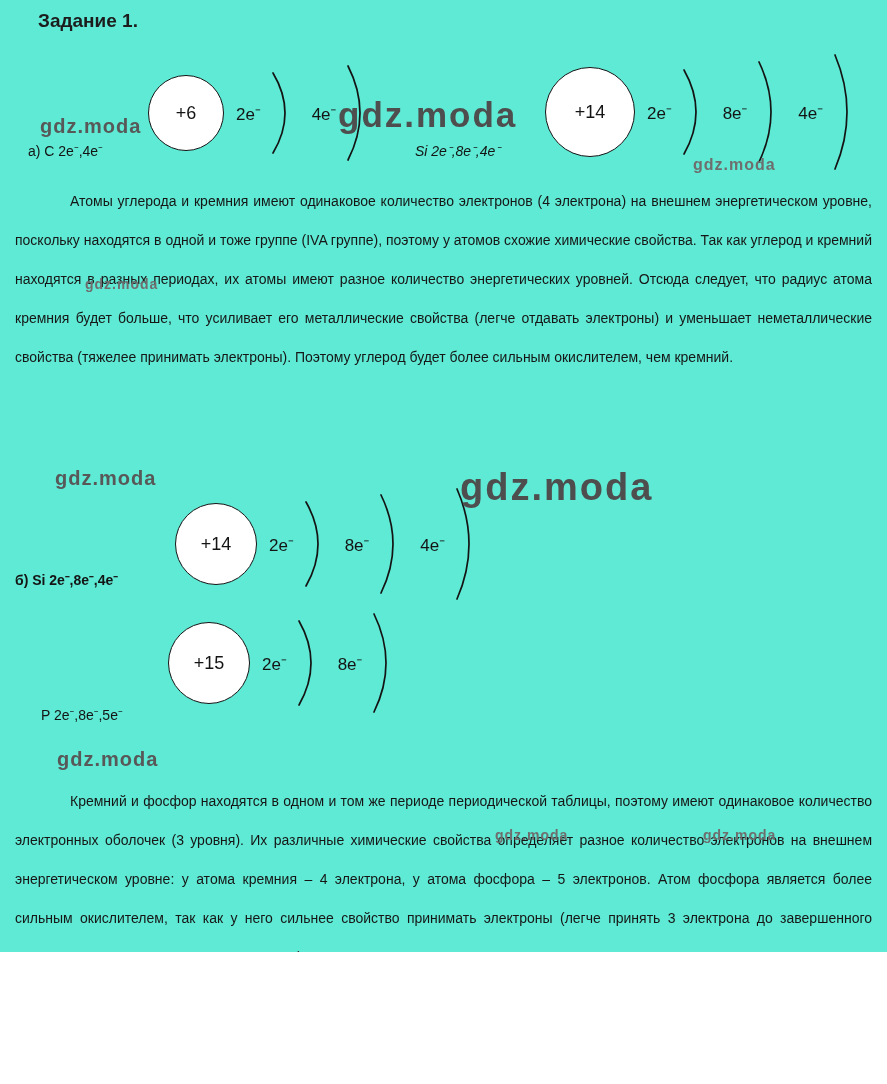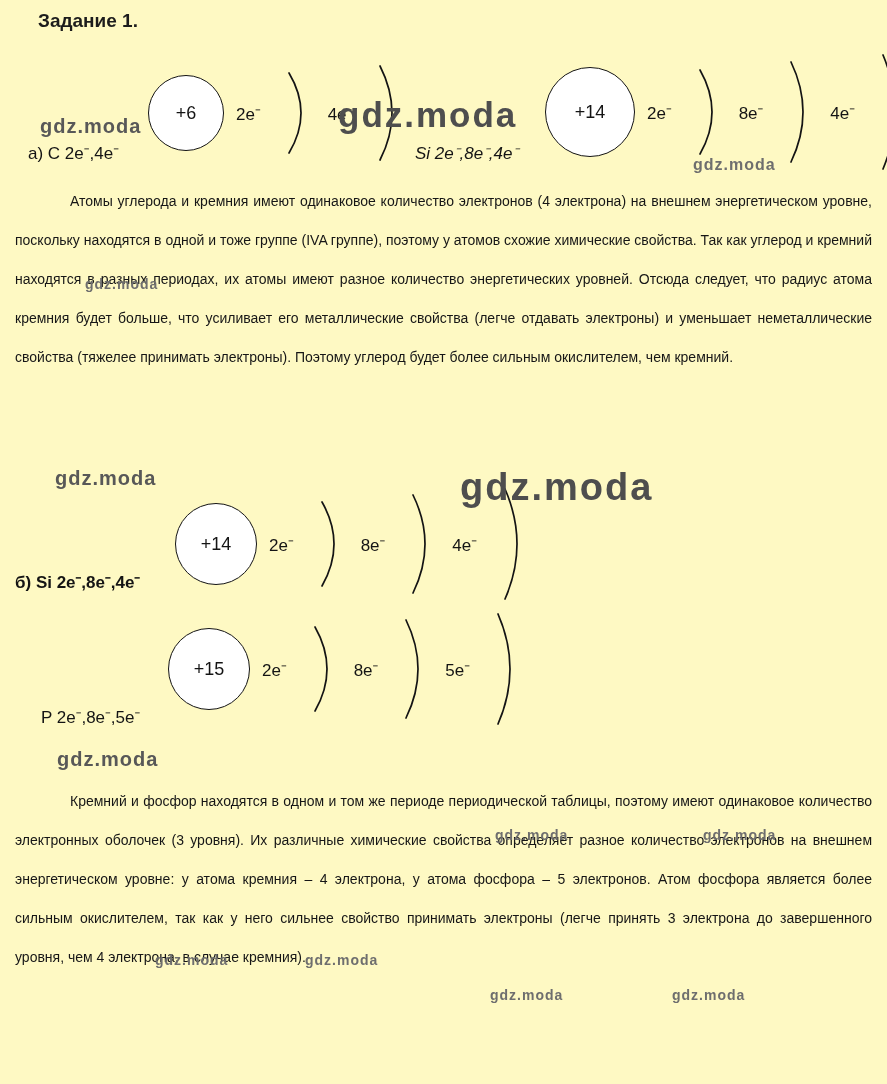--- a/index.html
+++ b/index.html
@@ -1,19 +1,19 @@
 <!DOCTYPE html>
 <html><head>
 <meta charset="utf-8">
 <style>
   html,body{margin:0;padding:0;background:#ffffff;}
   #page{
     position:relative;
-    width:887px;height:1084px;
-    background:#fef9c3;
+    width:887px;height:952px;
+    background:#5eead4;
     font-family:"Liberation Sans", sans-serif;
     color:#1a1a1a;
     overflow:hidden;
   }
   .title{
     position:absolute;left:38px;top:10px;
     font-size:19px;font-weight:bold;color:#1c1c1c;
   }
   .para{
     position:absolute;left:15px;width:857px;
@@ -26,25 +26,25 @@
   }
   .nucleus{
     border:1.6px solid #141414;border-radius:50%;
     display:flex;align-items:center;justify-content:center;
     font-size:18px;color:#141414;background:#fff;
     flex:0 0 auto;
   }
   .n74{width:74px;height:74px;}
   .n88{width:88px;height:88px;}
   .n80{width:80px;height:80px;}
-  .shell{display:flex;align-items:center;gap:23px;}
+  .shell{display:flex;align-items:center;gap:7px;}
   .ecount{font-size:17px;white-space:nowrap;color:#141414;}
   .arc path{fill:none;stroke:#141414;stroke-width:1.7;stroke-linecap:round;}
   .diagram-label{
-    position:absolute;font-size:17px;color:#141414;white-space:nowrap;text-align:right;
+    position:absolute;font-size:14px;color:#141414;white-space:nowrap;text-align:right;
   }
   .wm{
     position:absolute;
     font-family:Liberation Sans, sans-serif;
     font-weight:700;
     color:#5f5f5f;
     letter-spacing:1px;
     white-space:nowrap;
     pointer-events:none;
   }
@@ -139,26 +139,20 @@
       <svg class="arc" width="32" height="92" viewBox="0 0 32 92">
           <path d="M5 4 Q29 46 5 88"></path>
         </svg>
     </div>
     <div class="shell">
       <span class="ecount">8e⁻</span>
       <svg class="arc" width="32" height="106" viewBox="0 0 32 106">
           <path d="M5 4 Q29 53 5 102"></path>
         </svg>
     </div>
-    <div class="shell">
-      <span class="ecount">5e⁻</span>
-      <svg class="arc" width="32" height="118" viewBox="0 0 32 118">
-          <path d="M5 4 Q29 59 5 114"></path>
-        </svg>
-    </div>
   </div>
   <div class="diagram-label" style="left:41px;top:705px;">P 2e⁻,8e⁻,5e⁻</div>
 
   <div class="para" style="top:782px;">Кремний и фосфор находятся в одном и том же периоде периодической таблицы, поэтому имеют одинаковое количество электронных оболочек (3 уровня). Их различные химические свойства определяет разное количество электронов на внешнем энергетическом уровне: у атома кремния – 4 электрона, у атома фосфора – 5 электронов. Атом фосфора является более сильным окислителем, так как у него сильнее свойство принимать электроны (легче принять 3 электрона до завершенного уровня, чем 4 электрона, в случае кремния).</div>
 
   <span class="wm wm-md" style="left:40px;top:115px;">gdz.moda</span>
   <span class="wm wm-lg" style="left:338px;top:95px;">gdz.moda</span>
   <span class="wm wm-sm" style="left:693px;top:156px;font-size:16px;">gdz.moda</span>
   <span class="wm wm-sm" style="left:85px;top:276px;">gdz.moda</span>
   <span class="wm wm-md" style="left:55px;top:467px;">gdz.moda</span>

